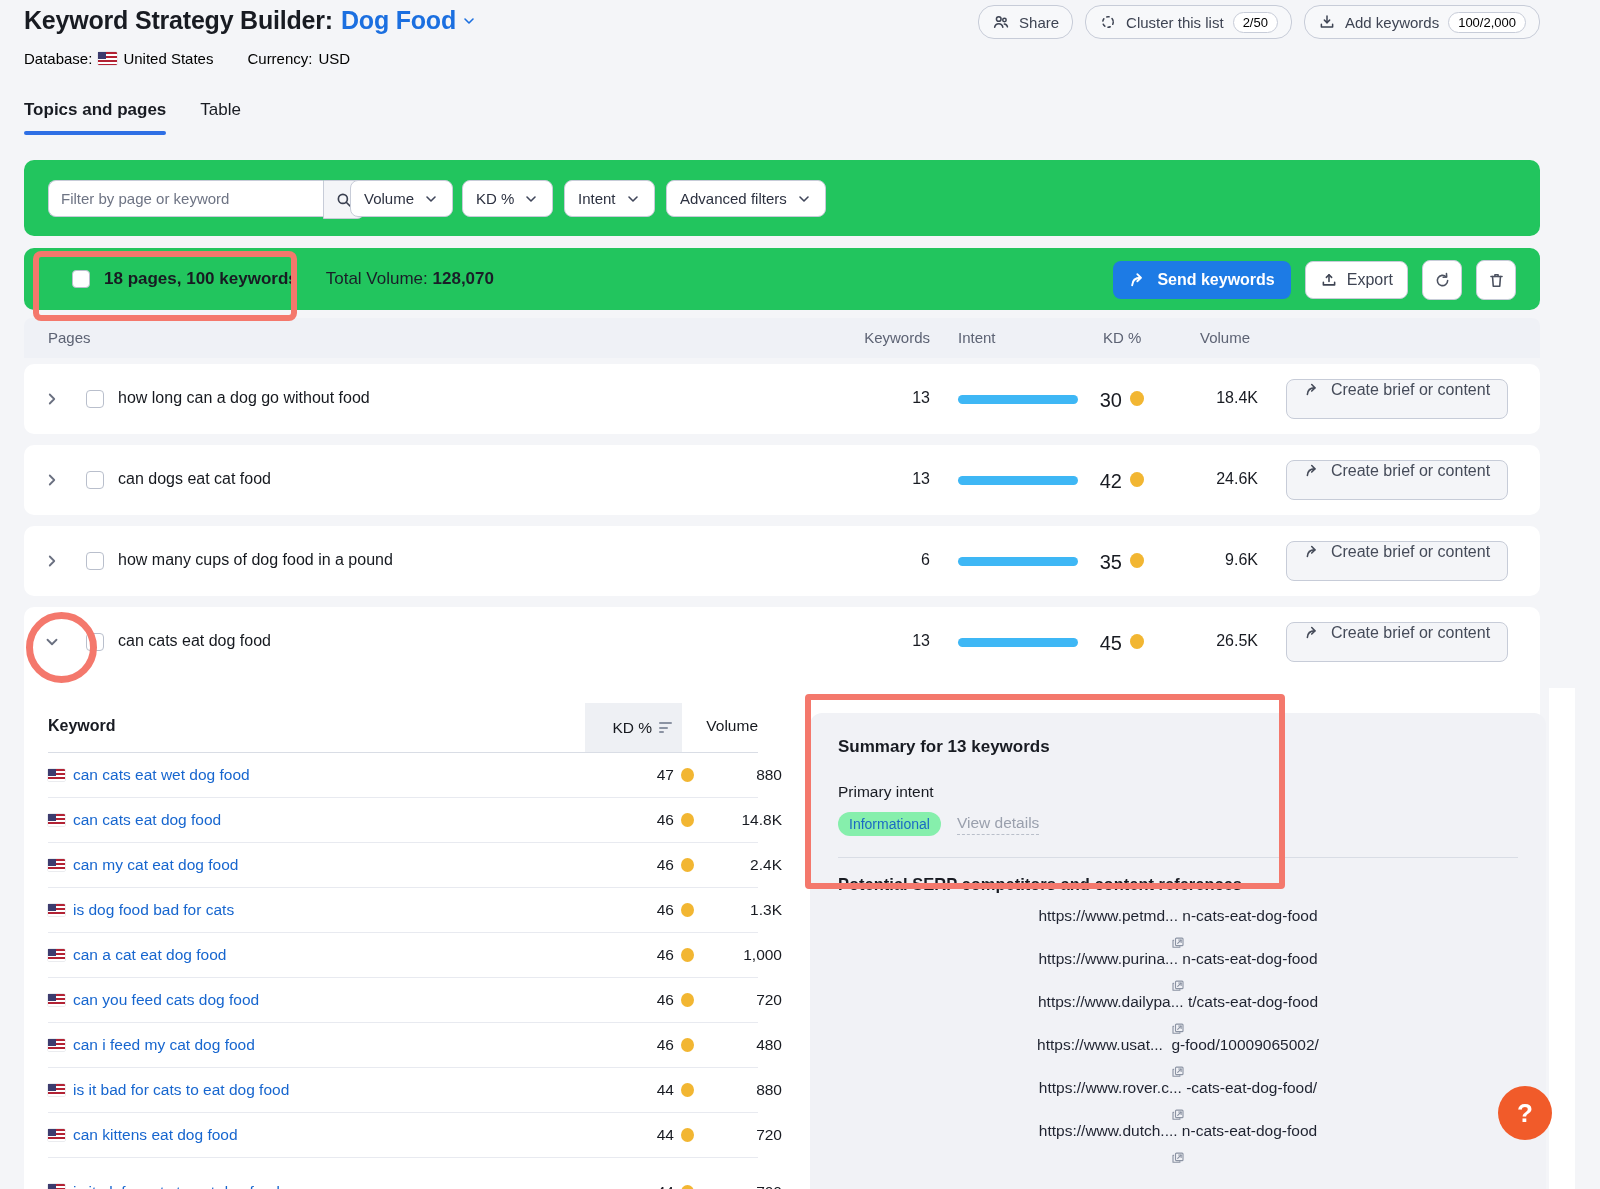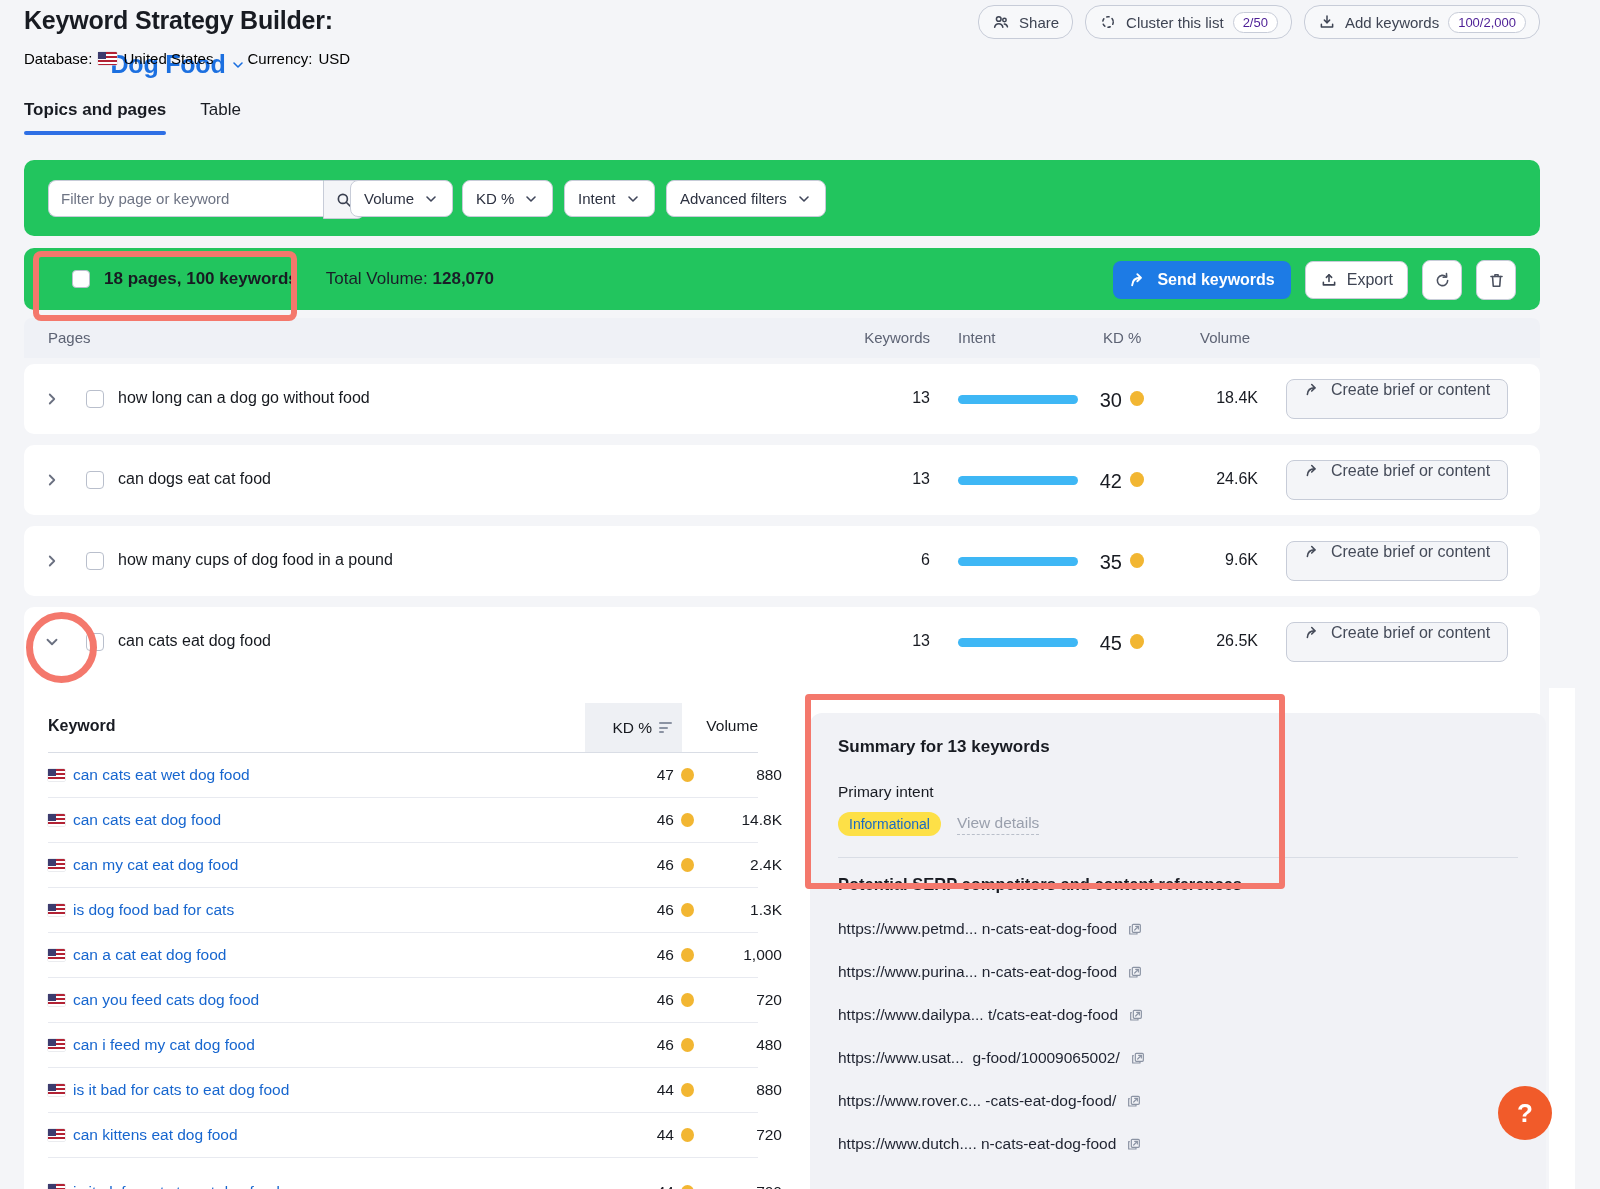--- a/index.html
+++ b/index.html
@@ -1,30 +1,30 @@
 <!DOCTYPE html>
 <html><head>
 <meta charset="utf-8">
 <style>
   html,body{margin:0;padding:0;background:#f4f5f8;font-family:"Liberation Sans",sans-serif;color:#181b22;}
   .app{position:relative;width:1600px;height:1189px;overflow:hidden;background:#f4f5f8;}
   .abs{position:absolute;}
 
   
-  .page-title{left:24px;top:6px;font-size:25px;font-weight:bold;letter-spacing:-0.2px;display:flex;align-items:center;gap:15px;flex-direction:column;}
+  .page-title{left:24px;top:6px;font-size:25px;font-weight:bold;letter-spacing:-0.2px;display:flex;align-items:center;gap:8px;}
   .page-title .list-name{color:#1b6fe0;display:flex;align-items:center;gap:5px;cursor:pointer;}
   .meta-row{left:24px;top:50px;font-size:15px;display:flex;align-items:center;gap:6px;color:#000000;}
   .meta-row .sep{width:22px;}
   .flag{display:inline-block;width:19px;height:13px;background:repeating-linear-gradient(#b22234 0 2px,#ffffff 2px 4px);position:relative;border-radius:1px;box-shadow:0 0 0 0.5px #d7dae0;}
   .flag::before{content:"";position:absolute;left:0;top:0;width:8px;height:7px;background:#3c3b6e;}
   .flag.sm{width:17px;height:12px;}
 
   .top-actions{top:5px;right:60px;display:flex;gap:12px;}
   .btn-gray{display:inline-flex;align-items:center;gap:9px;background:#f7f8fa;border:1px solid #c7ccd8;border-radius:16px;font-size:15px;color:#3e4453;padding:0 13px;height:34px;cursor:pointer;font-family:inherit;}
-  .pill{background:#fff;border:1px solid #c7ccd8;border-radius:14px;font-size:13px;padding:2px 9px;color:#4c1d95;}
+  .pill{background:#fff;border:1px solid #c7ccd8;border-radius:14px;font-size:13px;padding:2px 9px;color:#000000;}
   .gicon{width:18px;height:18px;stroke:#3e4453;fill:none;stroke-width:2;stroke-linecap:round;stroke-linejoin:round;}
 
   
   .tabs{left:24px;top:100px;display:flex;gap:34px;font-size:17px;}
   .tab{padding-bottom:12px;position:relative;cursor:pointer;color:#181b22;}
   .tab.active{font-weight:bold;}
   .tab.active::after{content:"";position:absolute;left:0;right:0;bottom:-3px;height:4px;border-radius:2px;background:#2e6fe5;}
 
   
   .card{position:absolute;background:#22c55e;border-radius:10px;}
@@ -86,25 +86,25 @@
   .krow.partial{height:43px;border-bottom:none;}
   .krow.partial .flag{top:26px;}
   .krow.partial .klink,.krow.partial .kkd,.krow.partial .kvol{top:25px;}
   .krow.partial .kdot{top:27px;}
 
   
   .sum-card{position:absolute;left:786px;top:106px;width:736px;height:500px;background:#f1f2f6;border-radius:12px;padding:24px 28px;box-sizing:border-box;}
   .sum-title{font-size:17px;font-weight:bold;margin:0 0 26px 0;}
   .sum-label{font-size:15.5px;margin:0 0 11px 0;}
   .badge-row{display:flex;align-items:center;gap:16px;}
-  .intent-badge{background:#fde047;color:#1a6ac4;font-size:14px;padding:4px 11px;border-radius:13px;}
+  .intent-badge{background:#86efac;color:#1a6ac4;font-size:14px;padding:4px 11px;border-radius:13px;}
   .view-details{font-size:15.5px;color:#9aa0ad;border-bottom:1.5px dashed #b9bfca;padding-bottom:2px;cursor:pointer;}
   .sum-divider{height:1px;background:#d9dde5;margin:21px 0 17px 0;}
   .serp-title{font-size:16.5px;font-weight:bold;margin:0 0 13px 0;}
-  .urow{height:43px;display:flex;align-items:center;gap:10px;}
+  .urow{height:43px;display:flex;align-items:center;gap:10px;flex-direction:column;}
   .urow .utext{font-size:15.5px;color:#1f2330;cursor:pointer;white-space:pre;}
   .ext-ic{width:16px;height:16px;stroke:#8b93a3;fill:none;stroke-width:1.8;stroke-linecap:round;stroke-linejoin:round;cursor:pointer;}
 
   
   .sort-ic{display:inline-flex;flex-direction:column;gap:2.5px;}
   .sort-ic i{display:block;height:2px;border-radius:1px;background:#8b93a3;}
   .sort-ic i:nth-child(1){width:13px;}
   .sort-ic i:nth-child(2){width:9px;}
   .sort-ic i:nth-child(3){width:5px;}
 

